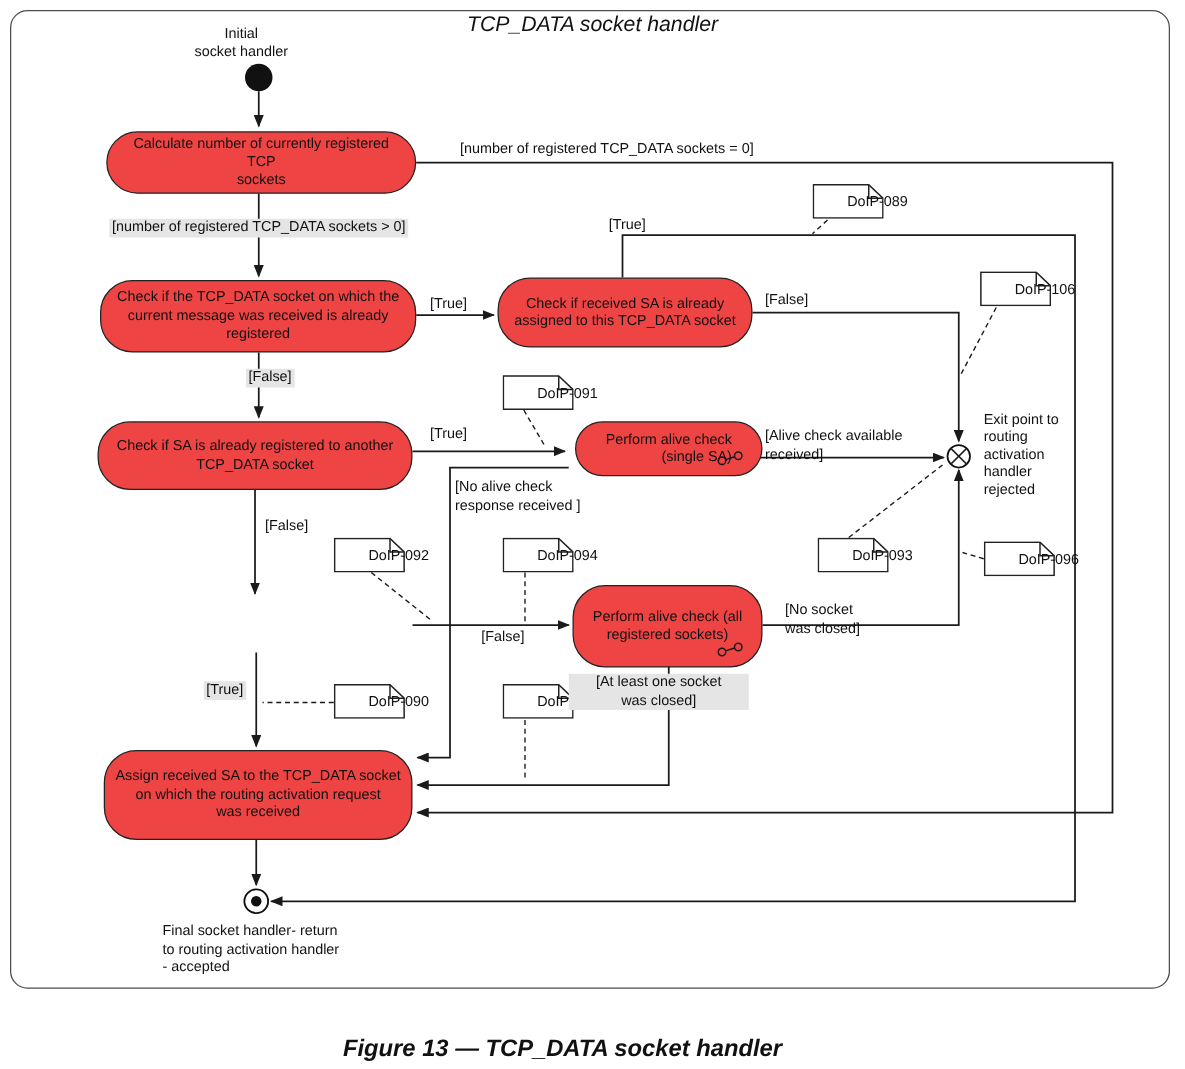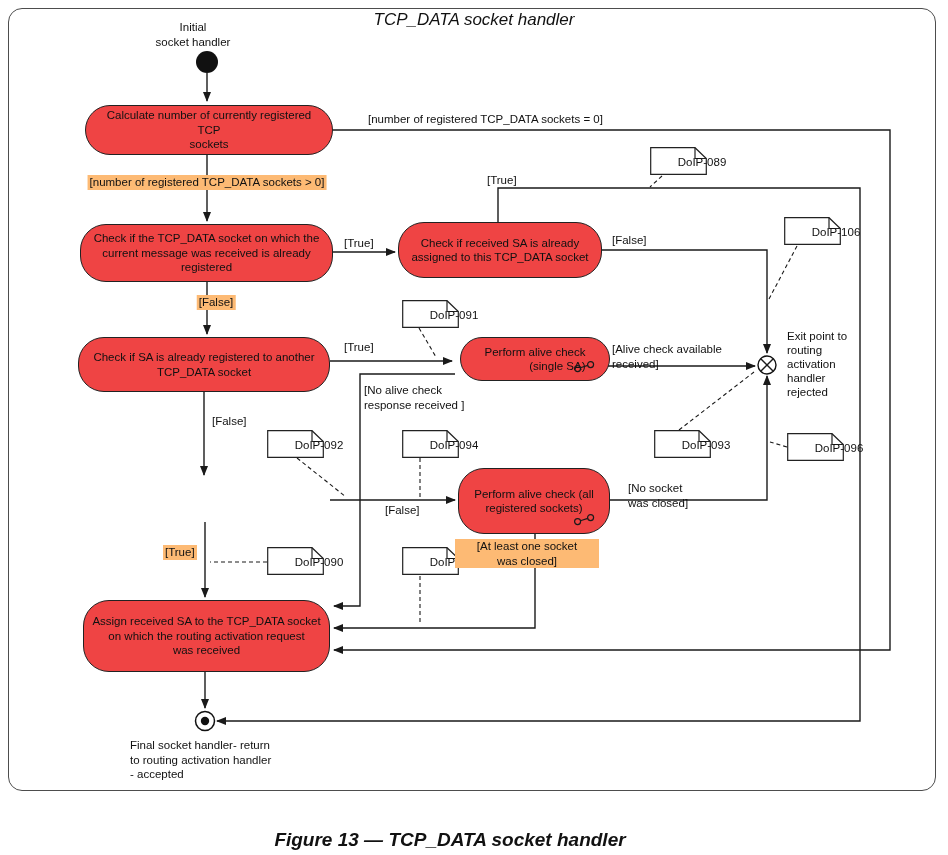--- a/index.html
+++ b/index.html
@@ -15,21 +15,21 @@
   .box { position:absolute; box-sizing:border-box; background:#ef4444; border:1.5px solid #222;
          border-radius:26px; display:flex; align-items:center; justify-content:center;
          text-align:center; font-size:11.5px; line-height:14.5px; padding:3px 8px; }
   .box-label { white-space:pre-line; }
   .alive-icon { position:absolute; right:13px; bottom:7px; }
   .note { position:absolute; width:57px; height:28px;padding-left:47px; }
   .note svg { position:absolute; left:0; top:0; }
   .note-label { position:absolute; left:0; top:0; right:0; bottom:0; display:flex;
                 align-items:center; justify-content:center; font-size:11.5px; padding-top:1px; }
   .lbl { position:absolute; font-size:11.5px; line-height:14.5px; white-space:pre-line; }
-  .lbl.bg { background:#fdba74; padding:0 2px; }
+  .lbl.bg { background:#e5e5e5; padding:0 2px; }
   .lbl.nowrap { white-space:nowrap; }
   .lbl.centered { transform:translateX(-50%); }
   .caption { position:absolute; left:0; top:829px; width:900px; text-align:center;
              font-weight:bold; font-size:19px;font-style:italic; }
 </style>
 </head>
 <body>
 
 <div class="canvas">
 

